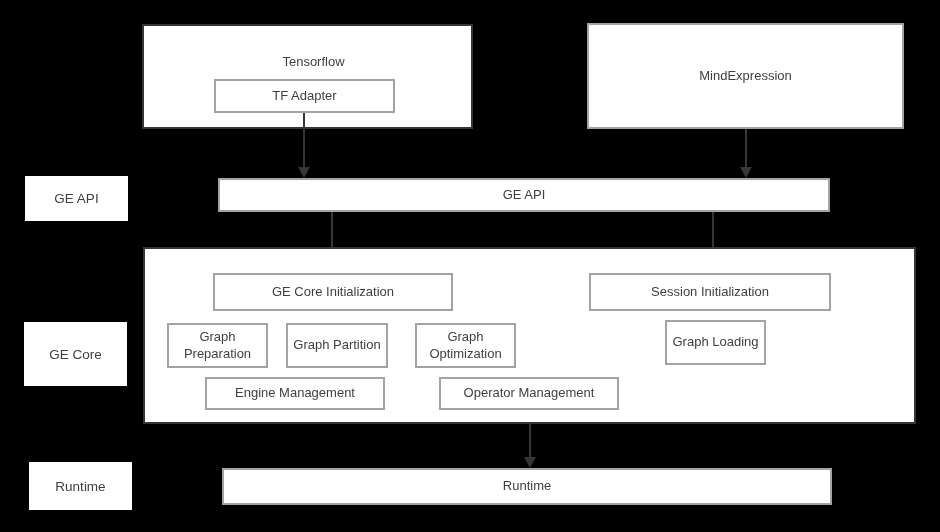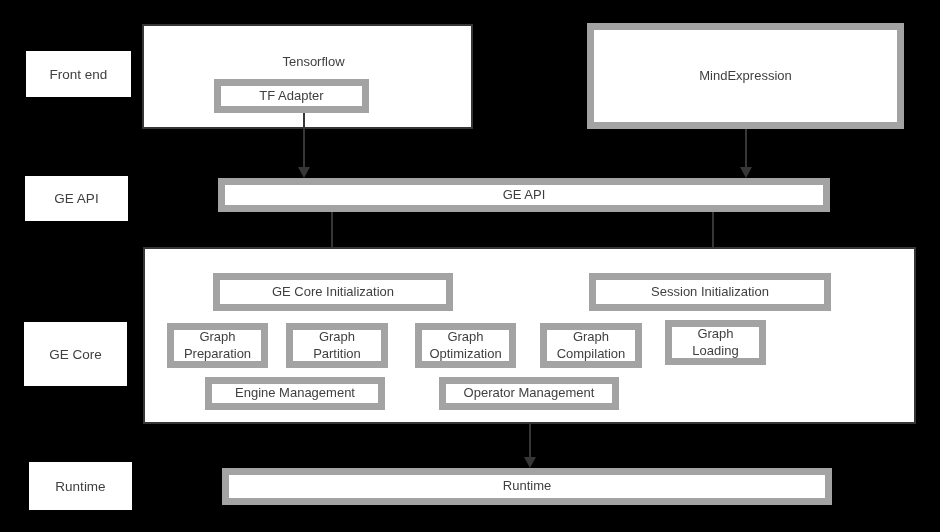--- a/index.html
+++ b/index.html
@@ -23,21 +23,21 @@
     font-size: 13.5px;
     display: flex;
     align-items: center;
     justify-content: center;
   }
   
   .box {
     position: absolute;
     box-sizing: border-box;
     background: #ffffff;
-    border: 7px solid #a3a3a3;
+    border: 2px solid #a3a3a3;
     color: #3f3f3f;
     font-size: 13px;
     display: flex;
     align-items: center;
     justify-content: center;
     text-align: center;
     line-height: 1.25;
   }
   .container-box {
     position: absolute;
@@ -74,28 +74,27 @@
     border-right: 6.5px solid transparent;
     border-top: 11px solid #363636;
   }
   .mod-box { padding: 0 3px; }
 </style>
 </head>
 <body>
 
 <div class="stage">
 
-  <div class="row-label" style="left:26px; top:51px; width:105px; height:46px;">Front end</div>
   <div class="row-label" style="left:25px; top:176px; width:103px; height:45px;">GE API</div>
   <div class="row-label" style="left:24px; top:322px; width:103px; height:64px;">GE Core</div>
   <div class="row-label" style="left:29px; top:462px; width:103px; height:48px;">Runtime</div>
 
   <div class="container-box" style="left:142px; top:24px; width:331px; height:105px;">
     <div class="tf-title">Tensorflow</div>
-    <div class="box" style="left:70px; top:53px; width:155px; height:34px;">TF Adapter</div>
+    <div class="box" style="left:70px; top:53px; width:181px; height:34px;">TF Adapter</div>
   </div>
 
   <div class="box" style="left:587px; top:23px; width:317px; height:106px;">MindExpression</div>
 
   <div class="arrow" style="left:297px; top:113px; height:65px;">
     <div class="shaft"></div>
       <div class="head"></div>
   </div>
   <div class="arrow" style="left:739px; top:129px; height:49px;">
     <div class="shaft"></div>
@@ -114,21 +113,20 @@
   </div>
 
   <div class="container-box" style="left:143px; top:247px; width:773px; height:177px;">
 
     <div class="box" style="left:68px; top:24px; width:240px; height:38px;">GE Core Initialization</div>
     <div class="box" style="left:444px; top:24px; width:242px; height:38px;">Session Initialization</div>
 
     <div class="box mod-box" style="left:22px; top:74px; width:101px; height:45px;">Graph Preparation</div>
     <div class="box mod-box" style="left:141px; top:74px; width:102px; height:45px;">Graph Partition</div>
     <div class="box mod-box" style="left:270px; top:74px; width:101px; height:45px;">Graph Optimization</div>
-    <div class="box mod-box" style="left:395px; top:74px; width:102px; height:45px;">Graph Compilation</div>
     <div class="box mod-box" style="left:520px; top:71px; width:101px; height:45px;">Graph Loading</div>
 
     <div class="box" style="left:60px; top:128px; width:180px; height:33px;">Engine Management</div>
     <div class="box" style="left:294px; top:128px; width:180px; height:33px;">Operator Management</div>
   </div>
 
   <div class="arrow" style="left:523px; top:424px; height:44px;">
     <div class="shaft"></div>
       <div class="head"></div>
   </div>

